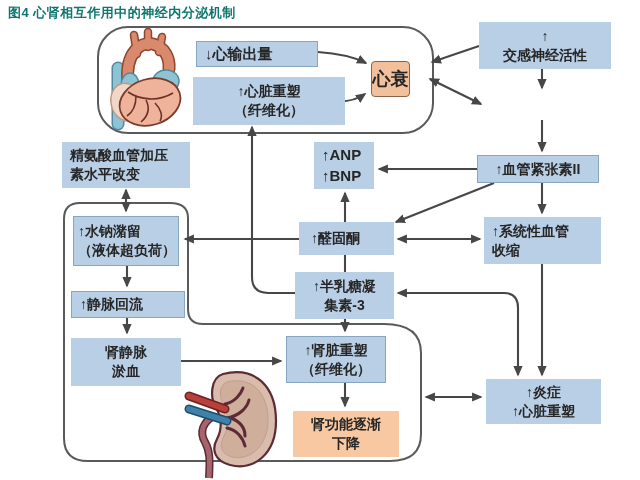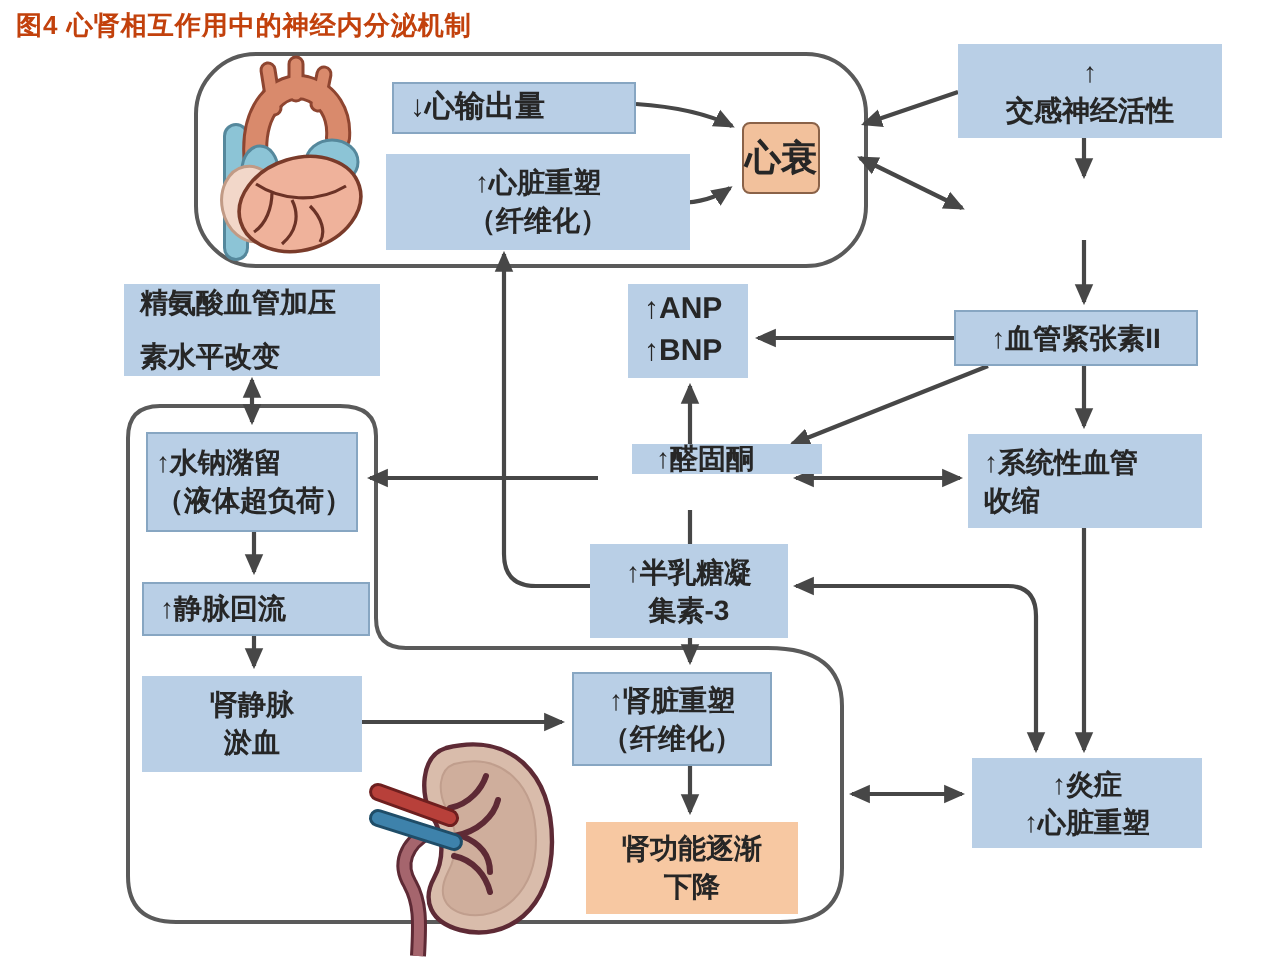--- a/index.html
+++ b/index.html
@@ -1,21 +1,21 @@
 <!DOCTYPE html>
 <html><head>
 <meta charset="utf-8">
 <style>
   html,body{margin:0;padding:0;background:#ffffff;}
   #stage{
     position:relative;width:640px;height:480px;background:#ffffff;overflow:hidden;
     font-family:"Liberation Sans",sans-serif;color:#222;
   }
   #title{
-    position:absolute;left:8px;top:4px;font-size:13px;font-weight:bold;color:#c2410c;
+    position:absolute;left:8px;top:4px;font-size:13px;font-weight:bold;color:#0f766e;
     letter-spacing:0.5px;
   }
   svg.layer{position:absolute;left:0;top:0;}
   .box{
     position:absolute;box-sizing:border-box;font-weight:bold;color:#262626;
     display:flex;flex-direction:column;justify-content:center;
     font-size:14px;line-height:1.34;
   }
   .box span{display:block;}
   .blue{background:#b9cfe6;}
@@ -135,40 +135,40 @@
   <div class="box blue center" style="left:486px;top:379px;width:115px;height:45px;">
     <span>↑炎症</span>
     <span>↑心脏重塑</span>
   </div>
 
   <div class="box blue leftpad fs15" style="left:314px;top:142px;width:60px;height:47px;">
     <span>↑ANP</span>
     <span>↑BNP</span>
   </div>
 
-  <div class="box blue leftpad" style="left:62px;top:142px;width:128px;height:46px;justify-content:space-between;">
+  <div class="box blue leftpad" style="left:62px;top:142px;width:128px;height:46px;">
     <span class="nowrap">精氨酸血管加压</span>
     <span>素水平改变</span>
   </div>
 
   <div class="box blue bordered" style="left:73px;top:216px;width:106px;height:50px;padding-left:4px;">
     <span>↑水钠潴留</span>
     <span class="nowrap">（液体超负荷）</span>
   </div>
 
   <div class="box blue bordered leftpad" style="left:71px;top:291px;width:114px;height:27px;">
     <span>↑静脉回流</span>
   </div>
 
   <div class="box blue center" style="left:71px;top:338px;width:110px;height:48px;">
     <span>肾静脉</span>
     <span>淤血</span>
   </div>
 
-  <div class="box blue leftpad" style="left:316px;top:222px;width:95px;height:15px;padding-left:12px;">
+  <div class="box blue leftpad" style="left:299px;top:222px;width:95px;height:33px;padding-left:12px;">
     <span>↑醛固酮</span>
   </div>
 
   <div class="box blue center" style="left:295px;top:272px;width:99px;height:47px;">
     <span>↑半乳糖凝</span>
     <span>集素-3</span>
   </div>
 
   <div class="box blue bordered center" style="left:286px;top:336px;width:100px;height:47px;">
     <span>↑肾脏重塑</span>

